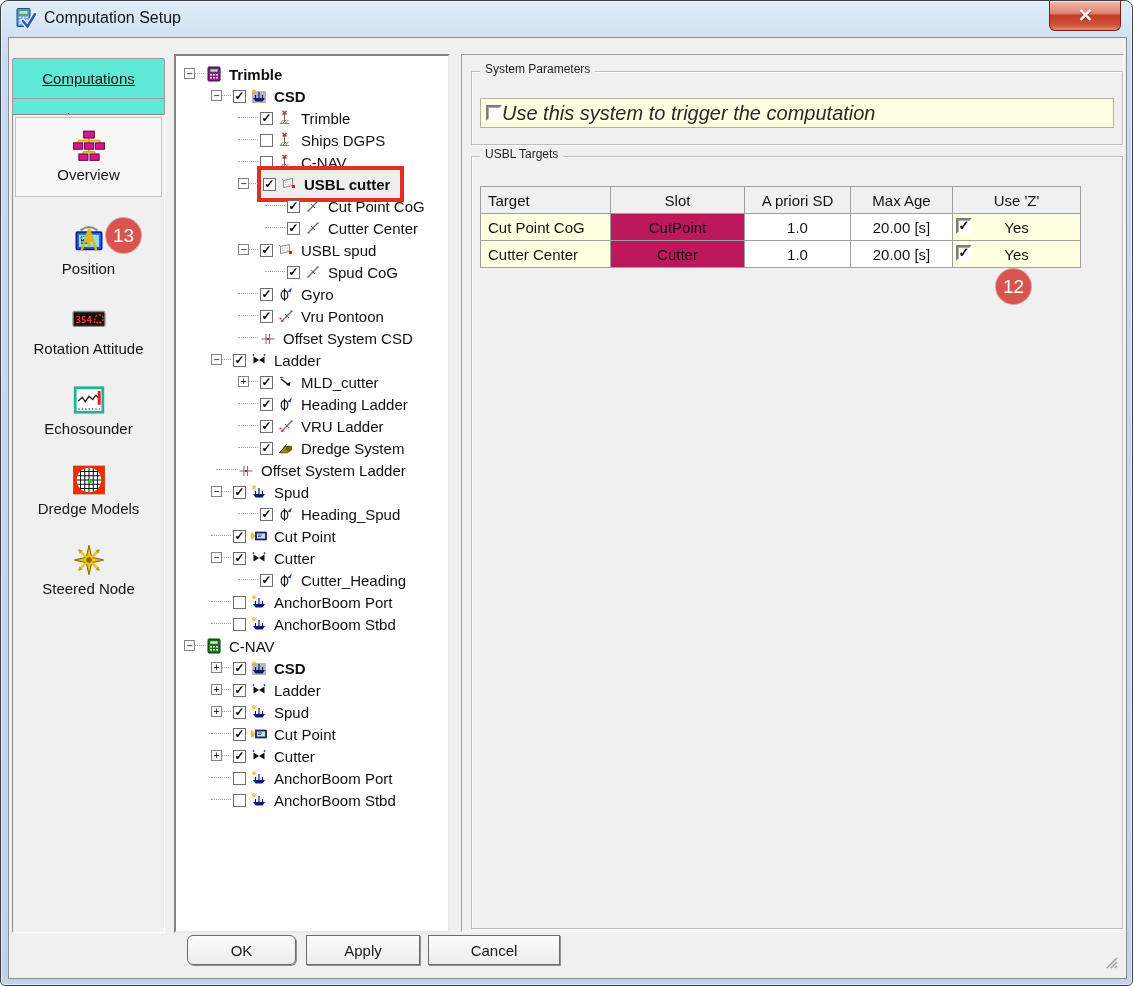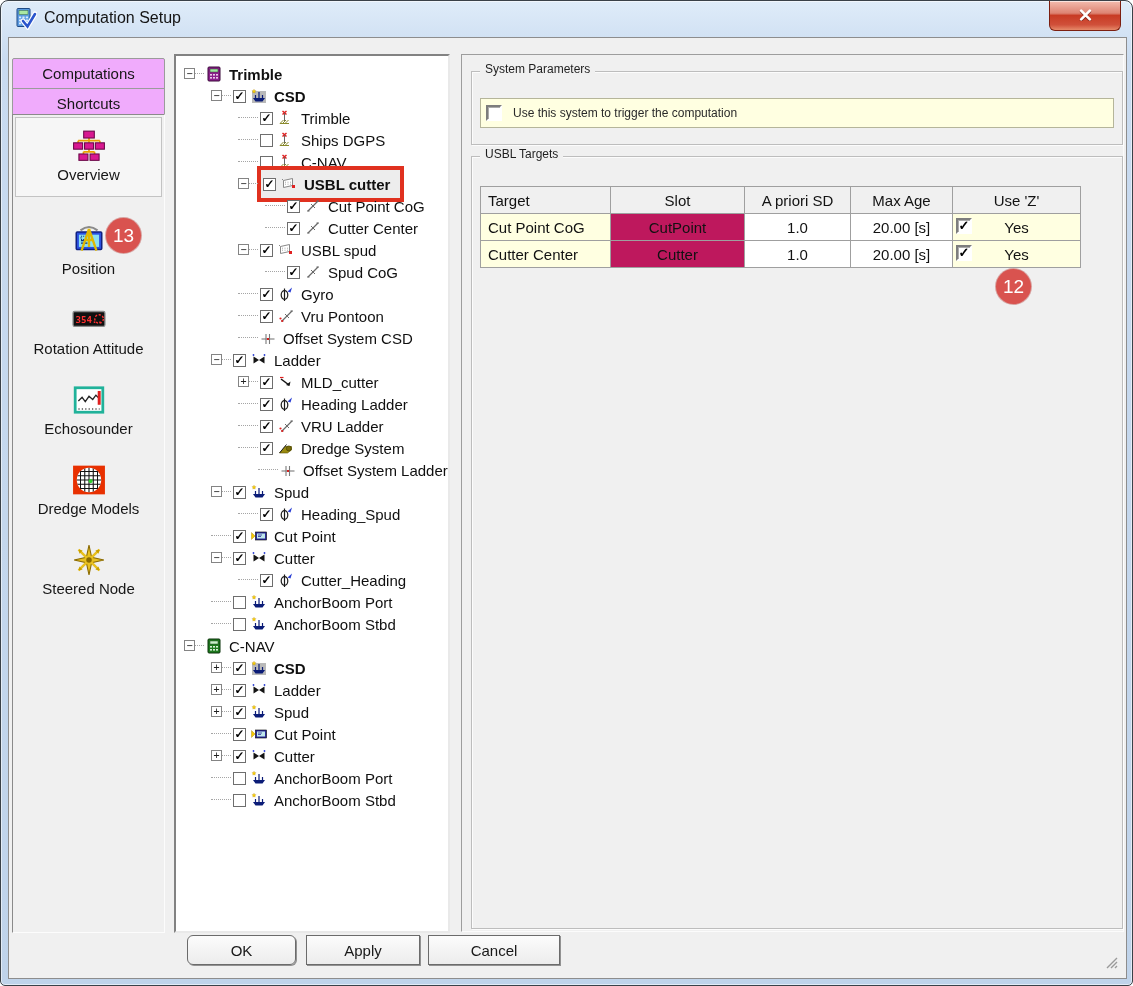--- a/index.html
+++ b/index.html
@@ -16,22 +16,22 @@
     background:linear-gradient(180deg,#f3bcae 0%,#dd8372 42%,#c83b24 50%,#d0503a 82%,#e68a6a 100%);
     border:1px solid #7c1f10;border-top:none;box-shadow:inset 0 1px 0 rgba(255,255,255,.6);
     display:flex;align-items:center;justify-content:center;cursor:default;}
 
   
   .client{position:absolute;left:7px;top:36px;width:1119px;height:942px;background:#f0f0f0;
     border:1px solid #8d8d8d;box-sizing:border-box;}
 
   
   .tabs{position:absolute;left:3px;top:20px;width:153px;}
-  .tab{height:31px;background:#f0abfc;border:1px solid #9b9b9b;margin-top:-1px;display:flex;align-items:center;justify-content:center;
-    font-size:15px;color:#161616;box-sizing:border-box;}
+  .tab{height:41px;background:#5eead4;border:1px solid #9b9b9b;margin-top:-1px;display:flex;align-items:center;justify-content:center;
+    font-size:15px;color:#161616;box-sizing:border-box;text-decoration:underline;}
   .tab:first-child{margin-top:0;border-radius:2px 2px 0 0;}
   .icon-panel{position:absolute;left:3px;top:76px;width:153px;height:819px;background:#f0f0f0;
     border:1px solid;border-color:#8a8a8a #fcfcfc #fcfcfc #8a8a8a;box-sizing:border-box;}
   .side-item{position:relative;margin-top:26px;display:flex;flex-direction:column;align-items:center;}
   .side-item.sel{margin:2px 2px 0 2px;padding:11px 0 13px;background:#f6f6f6;border:1px solid #c3c3c3;}
   .side-icon{width:36px;height:34px;}
   .side-icon svg{width:36px;height:34px;}
   .side-label{margin-top:3px;font-size:15px;color:#161616;white-space:nowrap;}
   .badge{width:35px;height:35px;border-radius:50%;background:#d9534f;color:#ffffff;font-size:19px;
     display:flex;align-items:center;justify-content:center;box-shadow:0 0 0 1px rgba(180,50,45,.4);}
@@ -59,21 +59,21 @@
     border:1px solid;border-color:#9d9d9d #fbfbfb #fbfbfb #9d9d9d;box-sizing:border-box;}
   .group{position:absolute;border:1px solid #bdbdbd;box-shadow:inset 1px 1px 0 rgba(255,255,255,.8),1px 1px 0 rgba(255,255,255,.8);}
   .group-label{position:absolute;top:-10px;left:8px;background:#f0f0f0;padding:0 5px;font-size:12px;color:#1e1e1e;}
   #g1{left:9px;top:16px;width:650px;height:72px;}
   #g2{left:9px;top:101px;width:650px;height:771px;}
   .trigger-row{position:absolute;left:8px;top:26px;right:8px;height:30px;background:#ffffe1;
     border:1px solid #b5b59a;display:flex;align-items:center;box-sizing:border-box;}
   .box3d{width:16px;height:16px;background:#fff;border:2px solid;border-color:#7d7d7d #ffffff #ffffff #7d7d7d;
     box-shadow:inset 1px 1px 0 #ababab;box-sizing:border-box;font-size:13px;font-weight:bold;line-height:11px;text-align:center;color:#000;flex:none;}
   .trigger-row .box3d{margin-left:5px;}
-  .trigger-label{margin-left:11px;font-size:12px;color:#2a2a2a;}
+  .trigger-label{font-size:20px;color:#2a2a2a;font-style:italic;}
 
   .ttable{position:absolute;left:8px;top:29px;border-collapse:collapse;table-layout:fixed;font-size:15px;color:#121212;}
   .ttable th,.ttable td{border:1px solid #9f9f9f;height:27px;padding:0 7px;box-sizing:border-box;overflow:hidden;white-space:nowrap;}
   .ttable th{font-weight:normal;background:#f0f0f0;text-align:center;}
   .ttable th.c0{text-align:left;}
   .ttable td{text-align:center;}
   .ttable td.c0{text-align:left;background:#ffffe1;}
   .ttable td.c1{background:#be185d;}
   .ttable td.c2,.ttable td.c3{background:#ffffff;}
   .ttable td.zcell{position:relative;background:#ffffe1;}
@@ -468,21 +468,21 @@
             <span class="rowinner">
               <span class="tcb">✓</span>
               <span class="ticon"><svg viewBox="0 0 16 16">
                   <path d="M1.5,13 L7,6.5 H13.5 V10 L9.5,13 Z" fill="#9a8a10" stroke="#5a5000" stroke-width="0.6"></path>
                   <circle cx="10.8" cy="8.4" r="2.5" fill="#7a6c08" stroke="#3a3a00" stroke-width="0.6"></circle>
                   <path d="M1.5,13 L8.5,4.5" stroke="#222" stroke-width="1"></path>
                 </svg></span>
               <span class="tlabel">Dredge System</span>
             </span>
           </div>
-          <div class="trow" style="padding-left: 82px;">
+          <div class="trow" style="padding-left: 40px;">
             <span class="slot">
               <span class="hline"></span>
             </span>
             <span class="rowinner">
               <span class="ticon"><svg viewBox="0 0 16 16">
                   <path d="M1.5,9 H14.5" stroke="#7a7a7a" stroke-width="1.1"></path>
                   <path d="M6,4 V14 M9.5,4 V14" stroke="#7a7a7a" stroke-width="1.1"></path>
                   <rect x="7" y="8" width="2" height="2" fill="#d42222"></rect>
                 </svg></span>
               <span class="tlabel">Offset System Ladder</span>

